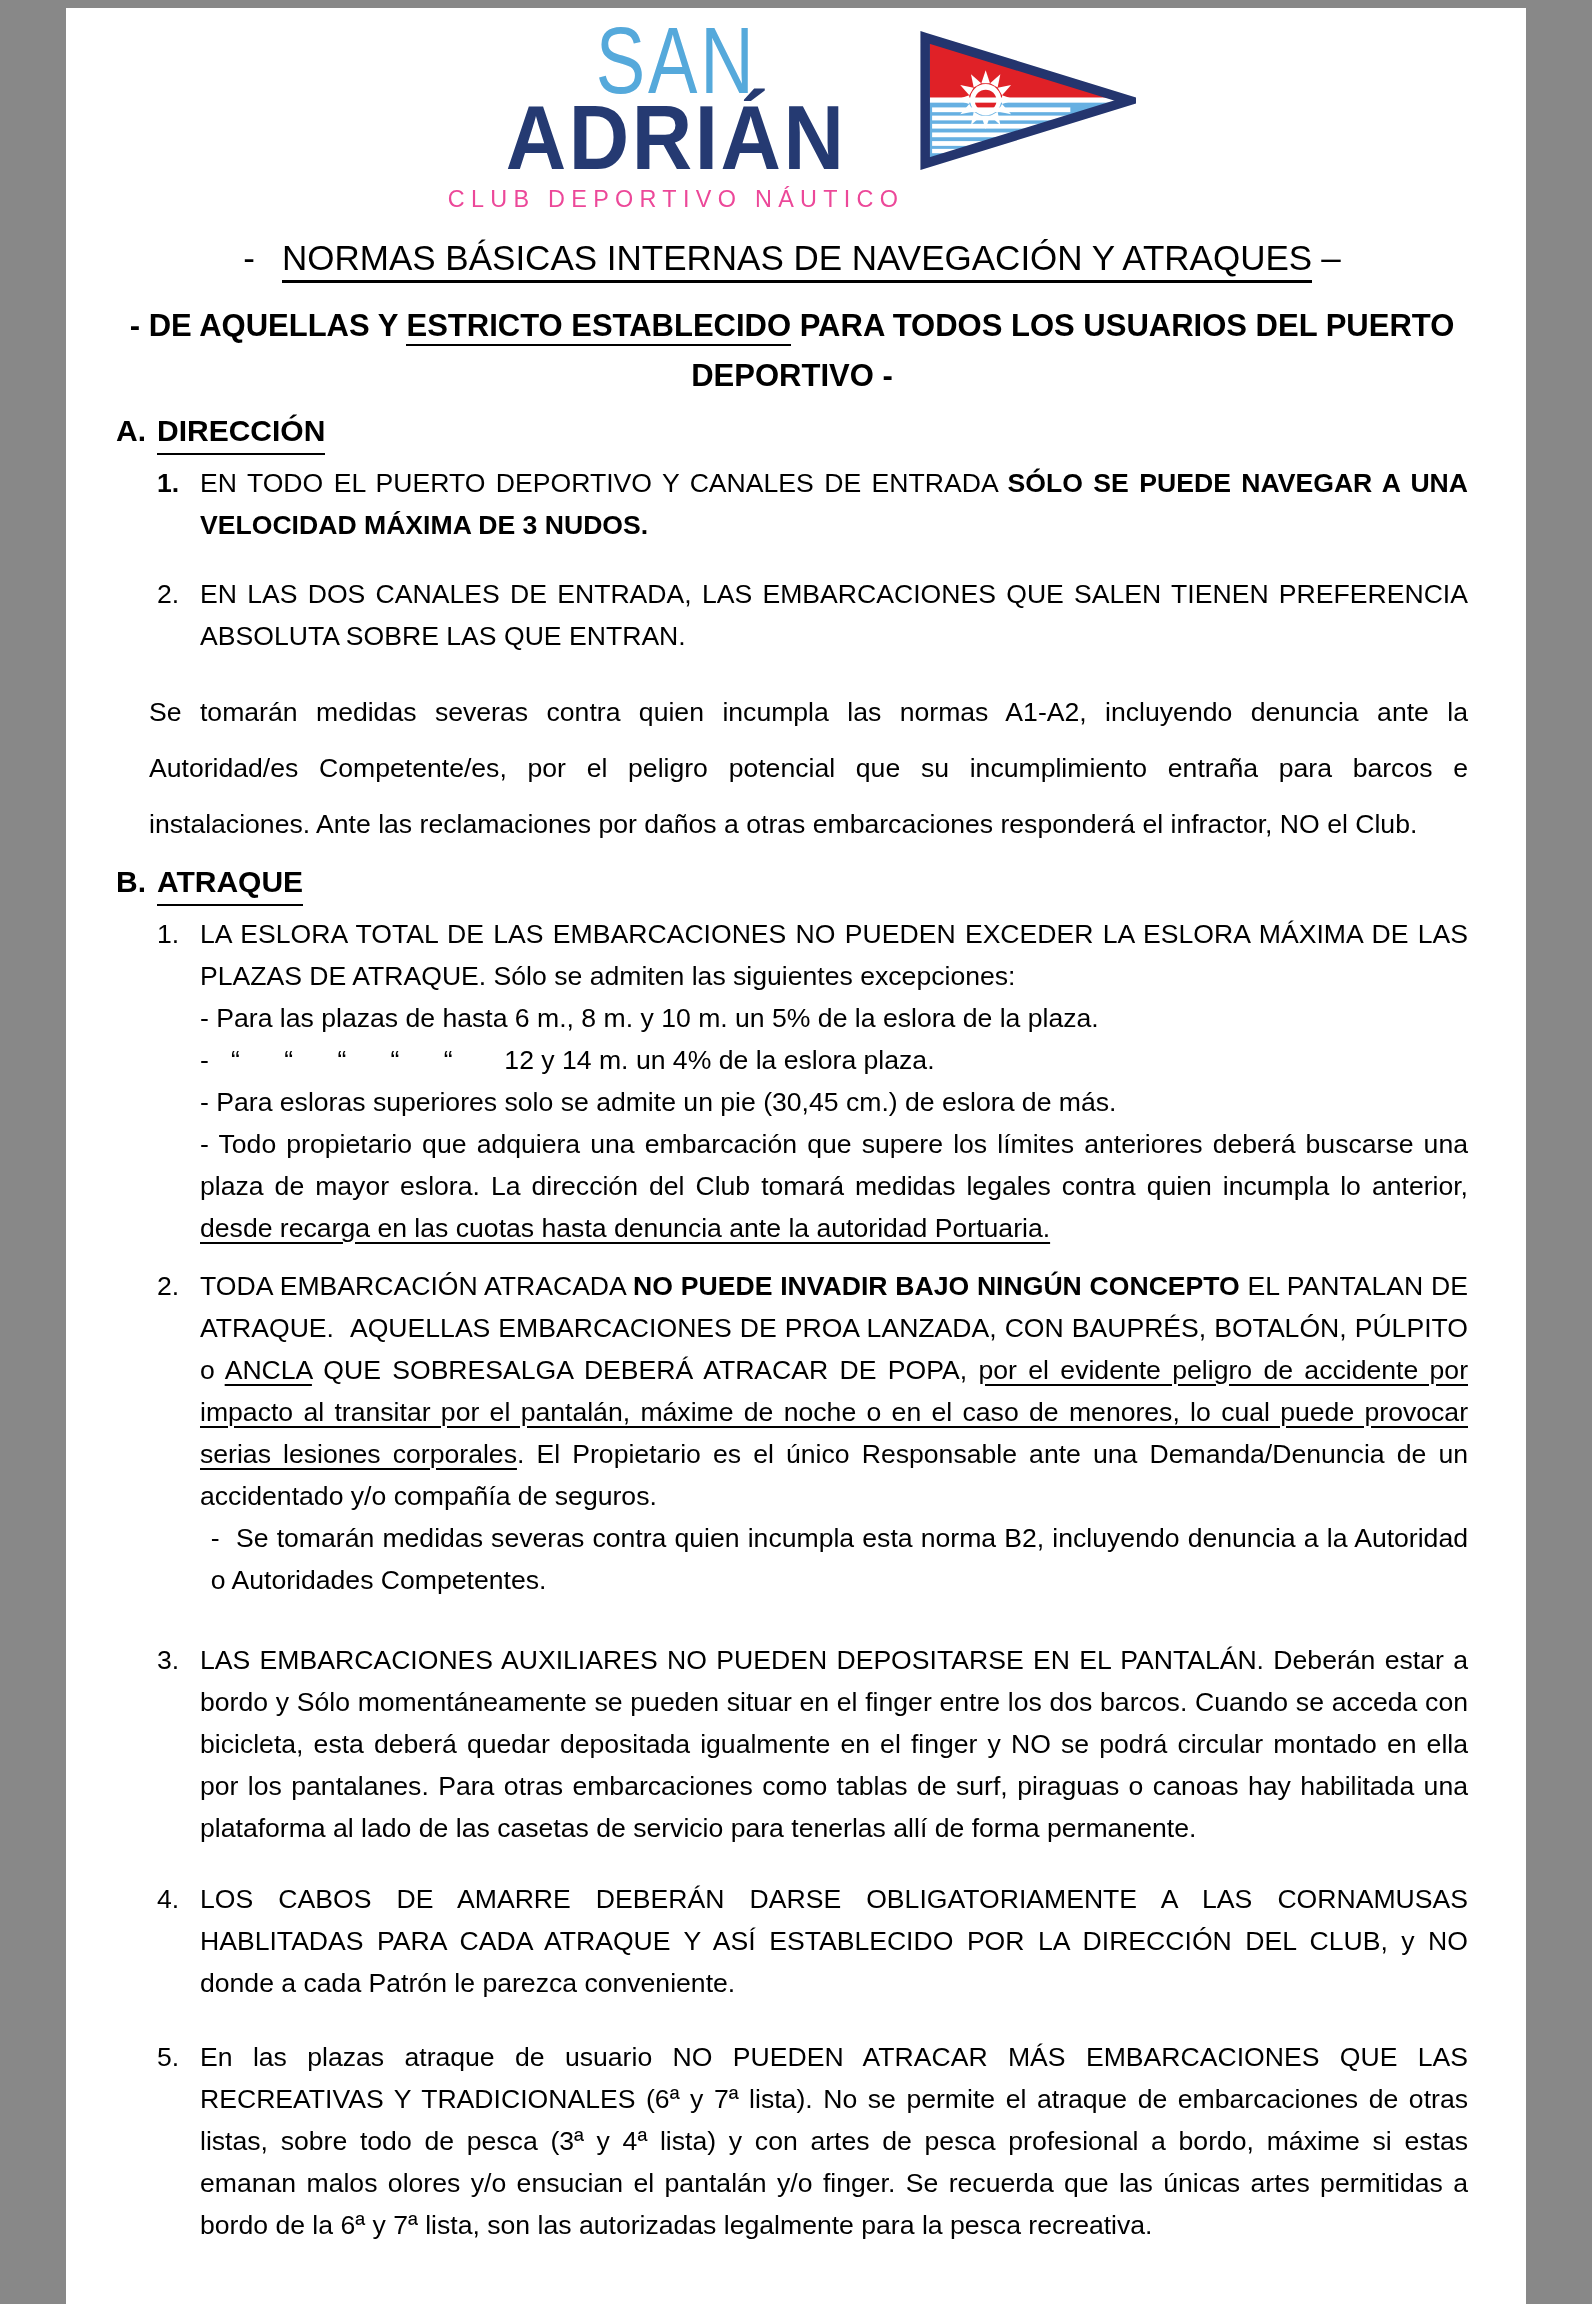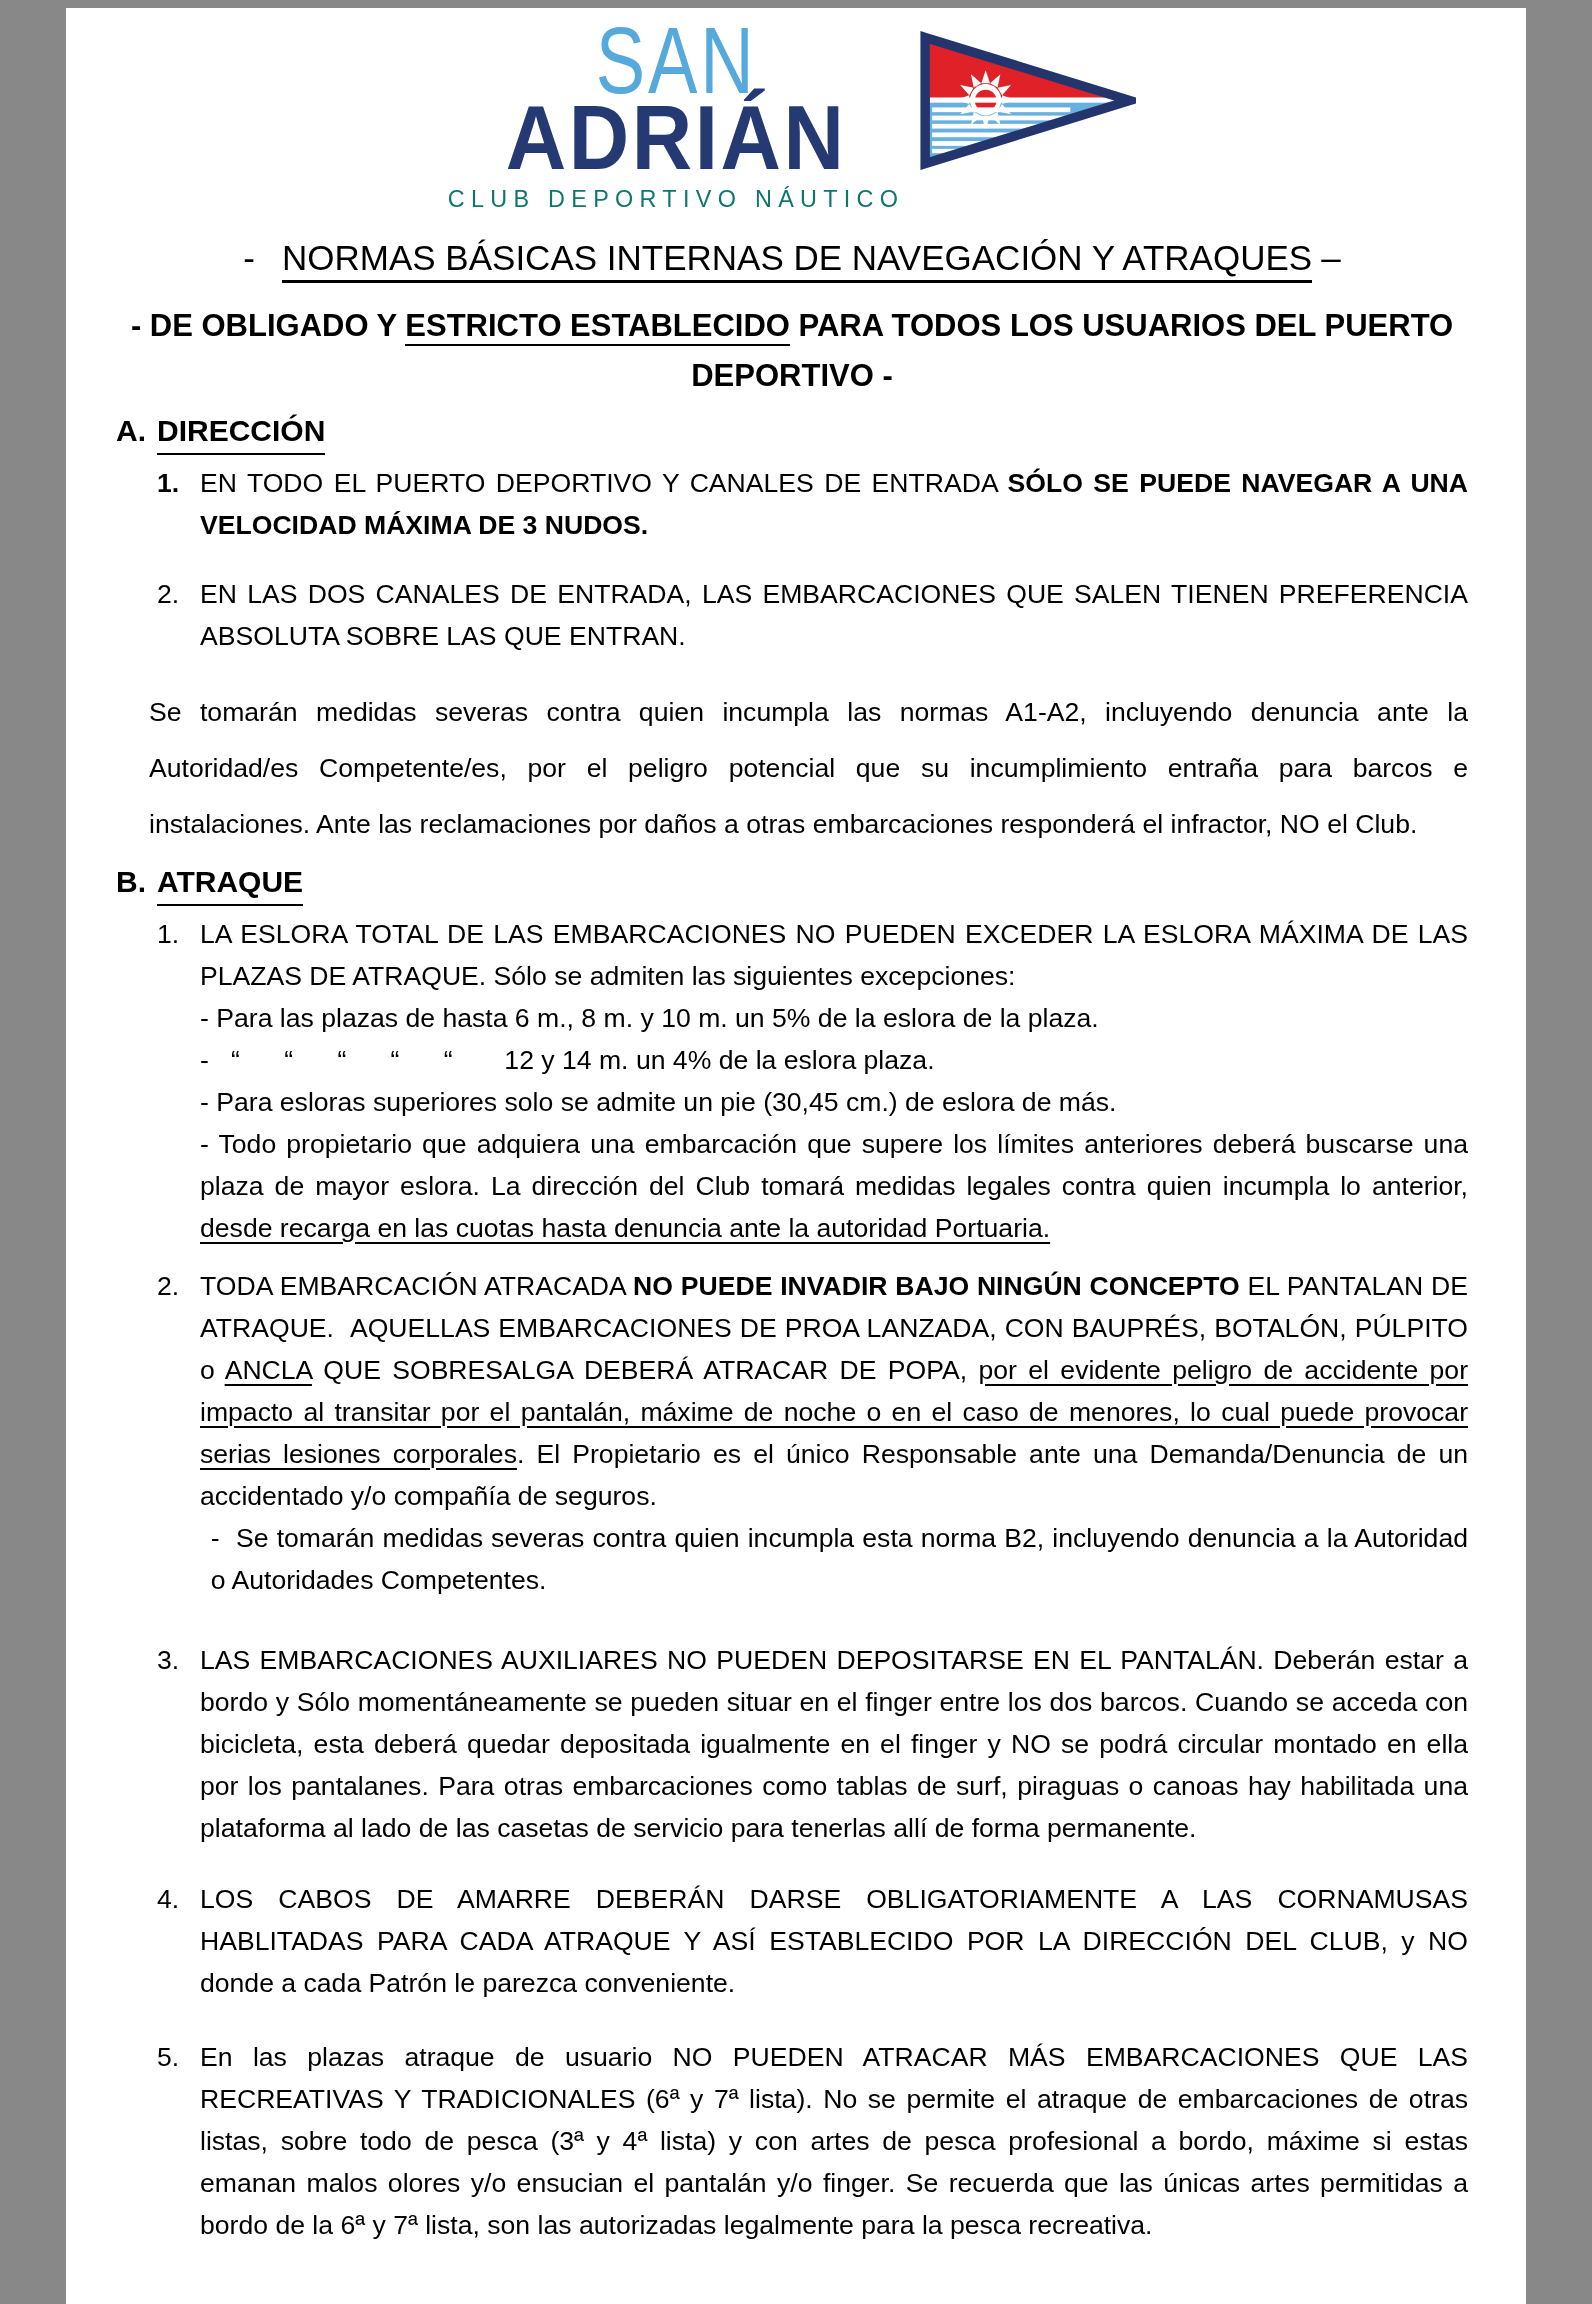--- a/index.html
+++ b/index.html
@@ -20,21 +20,21 @@
   .logo-names { display:flex; flex-direction:column; align-items:center; }
   .logo-san {
     font-size:95px; line-height:77px; letter-spacing:3.6px;
     color:#55a9db; transform:scaleX(.78); transform-origin:center bottom; font-weight:400;
   }
   .logo-adrian {
     font-size:90px; line-height:79px; letter-spacing:2.7px;
     color:#253a72; font-weight:700; transform:scaleX(.93); transform-origin:center top;
   }
   .logo-tagline {
-    margin-top:7.2px; font-size:23.4px; letter-spacing:6.3px; color:#0f766e; font-weight:400;
+    margin-top:7.2px; font-size:23.4px; letter-spacing:6.3px; color:#ec4899; font-weight:400;
     white-space:nowrap;
   }
   .burgee { margin-left:16px; margin-top:9px; flex:none; }
 
   
   h1.doc-title {
     margin:0 0 20px 0; text-align:center; font-size:35px; line-height:47px; font-weight:400;
   }
   h1 .t-dash-l { margin-right:27px; }
   h1 .t-dash-r { margin-left:9px; }
@@ -120,21 +120,21 @@
 
       <polygon points="6,7 243,80 6,153" fill="none" stroke-width="11" stroke-linejoin="miter" stroke="#24356e"></polygon>
     </svg>
   </header>
 
   <h1 class="doc-title">
     <span class="t-dash-l">-</span><span class="t-main">NORMAS BÁSICAS INTERNAS DE NAVEGACIÓN Y ATRAQUES</span><span class="t-dash-r">–</span>
   </h1>
 
   <h2 class="doc-subtitle">
-    <span>- DE OBLIGADO Y </span><span class="s-underline">ESTRICTO ESTABLECIDO</span><span> PARA TODOS LOS USUARIOS DEL PUERTO DEPORTIVO -</span>
+    <span>- DE AQUELLAS Y </span><span class="s-underline">ESTRICTO ESTABLECIDO</span><span> PARA TODOS LOS USUARIOS DEL PUERTO DEPORTIVO -</span>
   </h2>
 
   <div class="sec-head">
     <span class="sec-letter">A.</span>
     <span class="sec-title">DIRECCIÓN</span>
   </div>
 
   <div class="item mb-a1">
     <span class="num num-bold">1.</span>
     <div class="itext">

